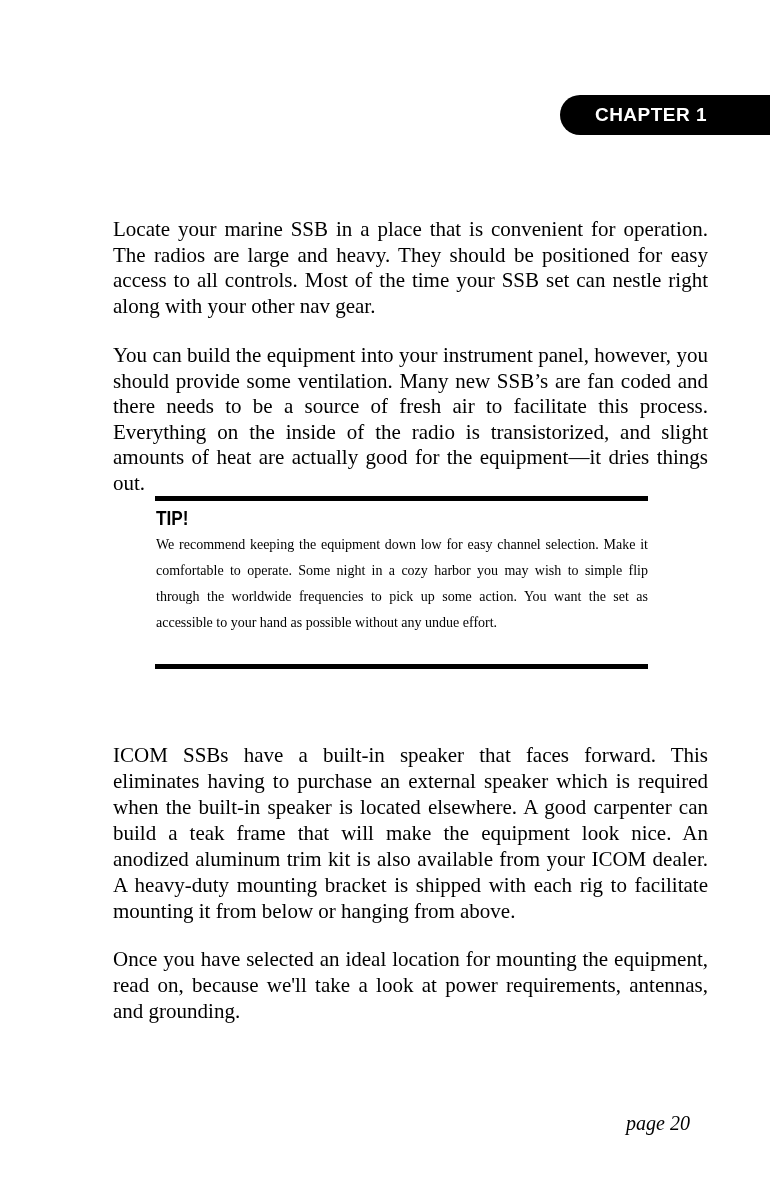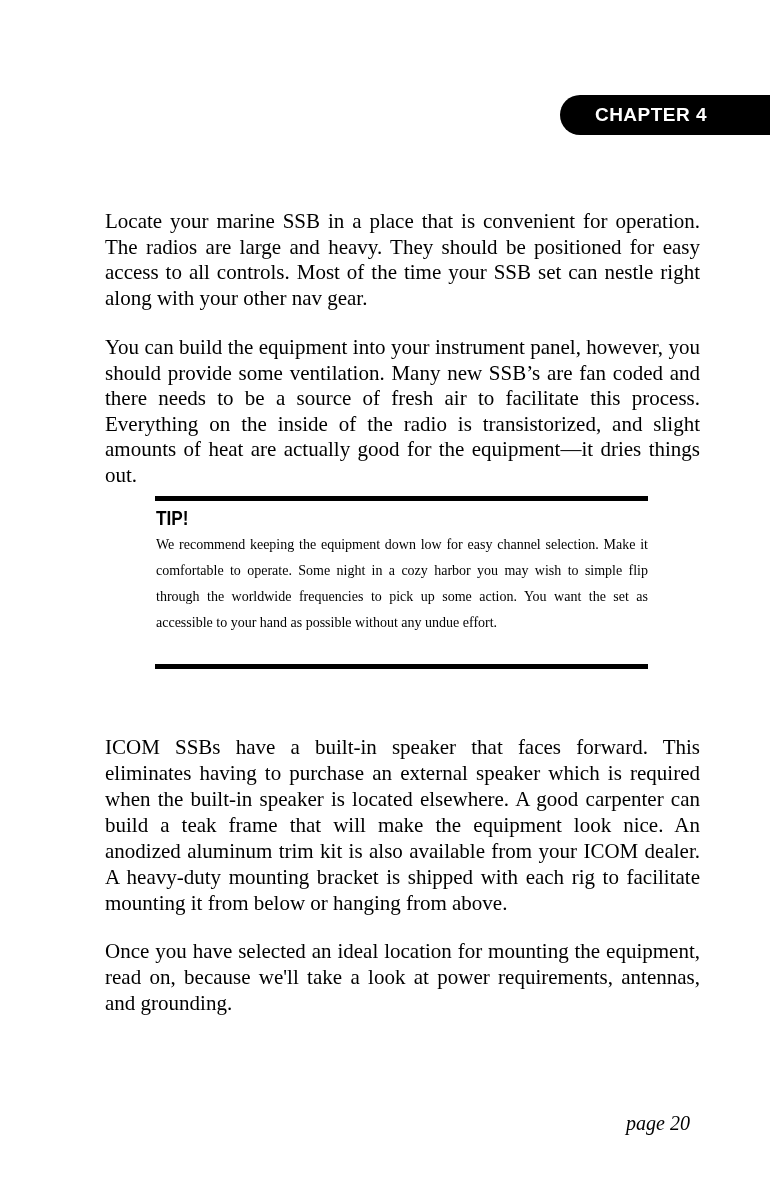--- a/index.html
+++ b/index.html
@@ -48,21 +48,21 @@
     font-size: 34px;
     line-height: 40px;
     letter-spacing: -0.5px;
     color: #000000;
     white-space: nowrap;
   }
   .body-par {
     position: absolute;
     left: 105px;
     width: 595px;
-    margin: 0;
+    margin: 8px;
     font-size: 21px;
     line-height: 25.5px;
     text-align: justify;
   }
   .par-1 { top: 209px; }
   .par-2 { top: 335px; }
   .par-3 { top: 734px; line-height: 26px; }
   .par-4 { top: 938px; line-height: 26px; }
   .tip-box {
     position: absolute;
@@ -97,21 +97,21 @@
     font-size: 20px;
     line-height: 24px;
   }
 </style>
 </head>
 <body>
 
 <div class="page">
 
   <div class="chapter-badge">
-    <span>CHAPTER 4</span>
+    <span>CHAPTER 1</span>
   </div>
 
 
   <p class="body-par par-1">Locate your marine SSB in a place that is convenient for operation. The radios are large and heavy.  They should be positioned for easy access to all controls. Most of the time your SSB set can nestle right along with your other nav gear.</p>
 
   <p class="body-par par-2">You can build the equipment into your instrument panel, however, you should provide some ventilation.  Many new SSB’s are fan coded and there needs to be a source of fresh air to facilitate this process. Everything on the inside of the radio is transistorized, and slight amounts of heat are actually good for the equipment—it dries things out.</p>
 
   <div class="tip-box">
     <p class="tip-label">TIP!</p>
     <p class="tip-body">We recommend keeping the equipment down low for easy channel selection. Make it comfortable to operate. Some night in a cozy harbor you may wish to simple flip through the worldwide frequencies to pick up some action. You want the set as accessible to your hand as possible without any undue effort.</p>

